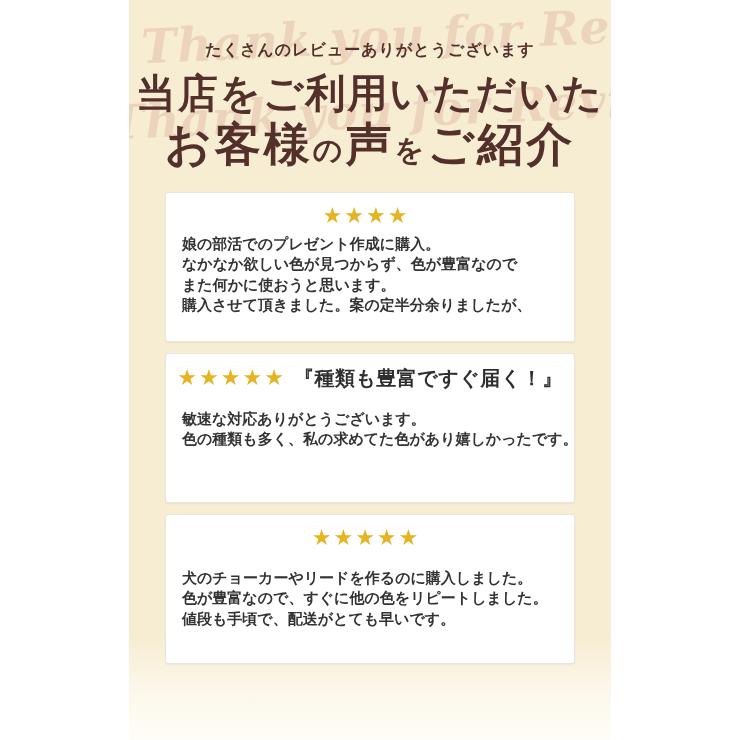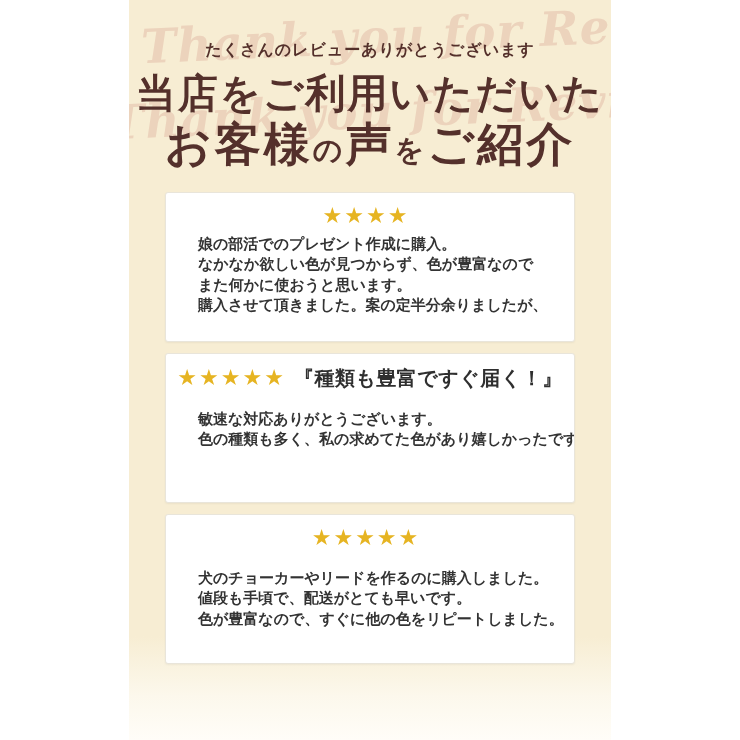--- a/index.html
+++ b/index.html
@@ -92,21 +92,21 @@
   }
   .card-title {
     font-size: 20px;
     font-weight: bold;
     color: #2f2f2f;
     letter-spacing: 0.5px;
     line-height: 1.2;
   }
   .card-body {
     margin-top: 7px;
-    padding: 0 8px 0 32px;
+    padding: 0 8px 0 16px;
     font-size: 15px;
     font-weight: bold;
     color: #333333;
     line-height: 20.5px;
     text-align: left;
   }
   .review-card:nth-child(2) .card-body,
   .review-card:nth-child(3) .card-body { margin-top: 19px; }
   .body-line { white-space: nowrap; }
 </style>
@@ -144,18 +144,18 @@
           <div class="body-line">敏速な対応ありがとうございます。</div>
           <div class="body-line">色の種類も多く、私の求めてた色があり嬉しかったです。</div>
         </div>
       </div>
       <div class="review-card">
         <div class="card-head">
           <span class="stars">★★★★★</span>
         </div>
         <div class="card-body">
           <div class="body-line">犬のチョーカーやリードを作るのに購入しました。</div>
+          <div class="body-line">色が豊富なので、すぐに他の色をリピートしました。</div>
           <div class="body-line">値段も手頃で、配送がとても早いです。</div>
-          <div class="body-line">色が豊富なので、すぐに他の色をリピートしました。</div>
         </div>
       </div>
     </div>
 </div>
 
 </body></html>

